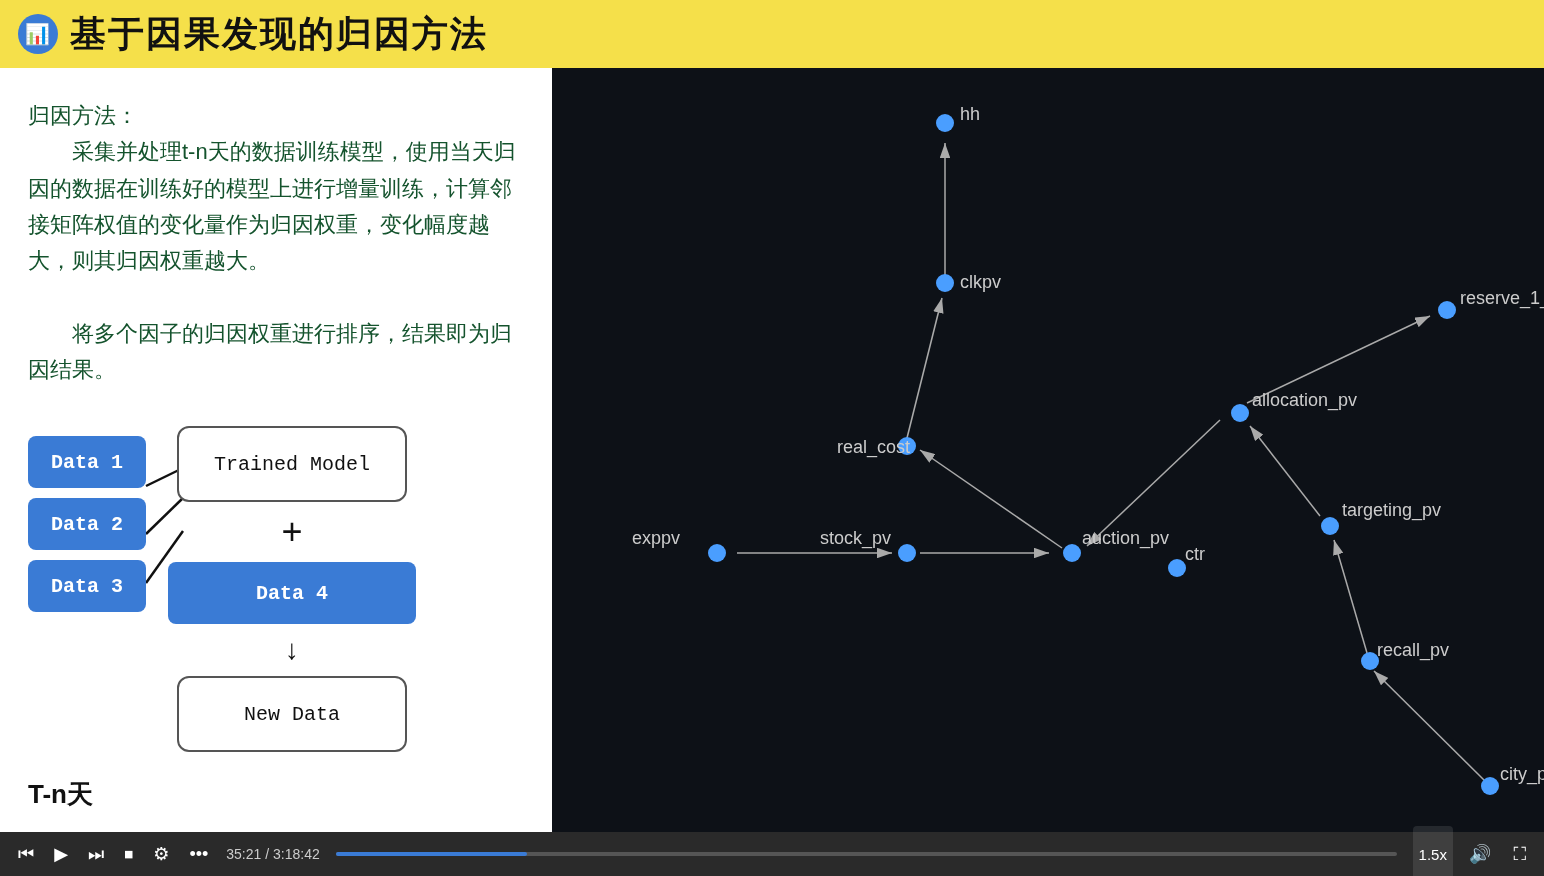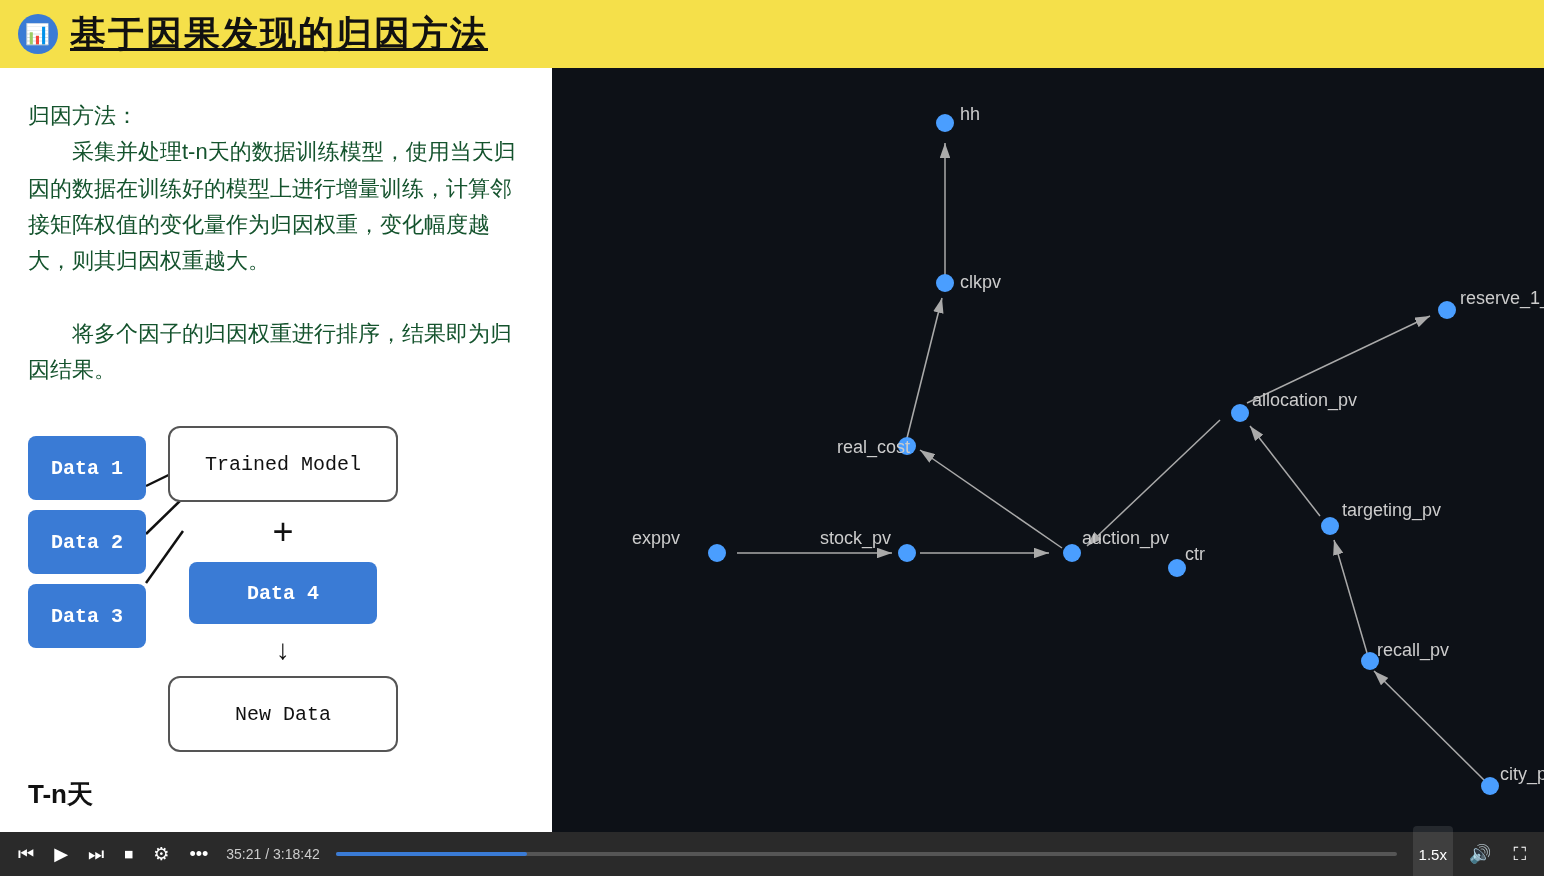--- a/index.html
+++ b/index.html
@@ -21,21 +21,20 @@
       margin-right: 10px;
       display: flex;
       align-items: center;
       justify-content: center;
     }
     #header .title {
       font-size: 36px;
       font-weight: bold;
       color: #111;
       letter-spacing: 2px;
-      text-decoration: underline;
     }
 
     
     #main {
       display: flex;
       width: 100%;
       height: calc(876px - 68px - 44px);
     }
 
     
@@ -72,21 +71,21 @@
       flex-direction: column;
       gap: 10px;
     }
     .data-box {
       background: #3a7bd5;
       color: #fff;
       font-family: 'Courier New', monospace;
       font-size: 20px;
       font-weight: bold;
       width: 118px;
-      height: 64px;
+      height: 52px;
       border-radius: 8px;
       display: flex;
       align-items: center;
       justify-content: center;
     }
 
     
     .diagram-right {
       position: absolute;
       left: 140px;
@@ -114,21 +113,21 @@
       color: #111;
       margin: 4px 0;
       line-height: 1;
     }
     .data4-box {
       background: #3a7bd5;
       color: #fff;
       font-family: 'Courier New', monospace;
       font-size: 20px;
       font-weight: bold;
-      width: 188px;
+      width: 248px;
       height: 62px;
       border-radius: 8px;
       display: flex;
       align-items: center;
       justify-content: center;
     }
     .arrow-down {
       font-size: 28px;
       color: #111;
       margin: 4px 0;

